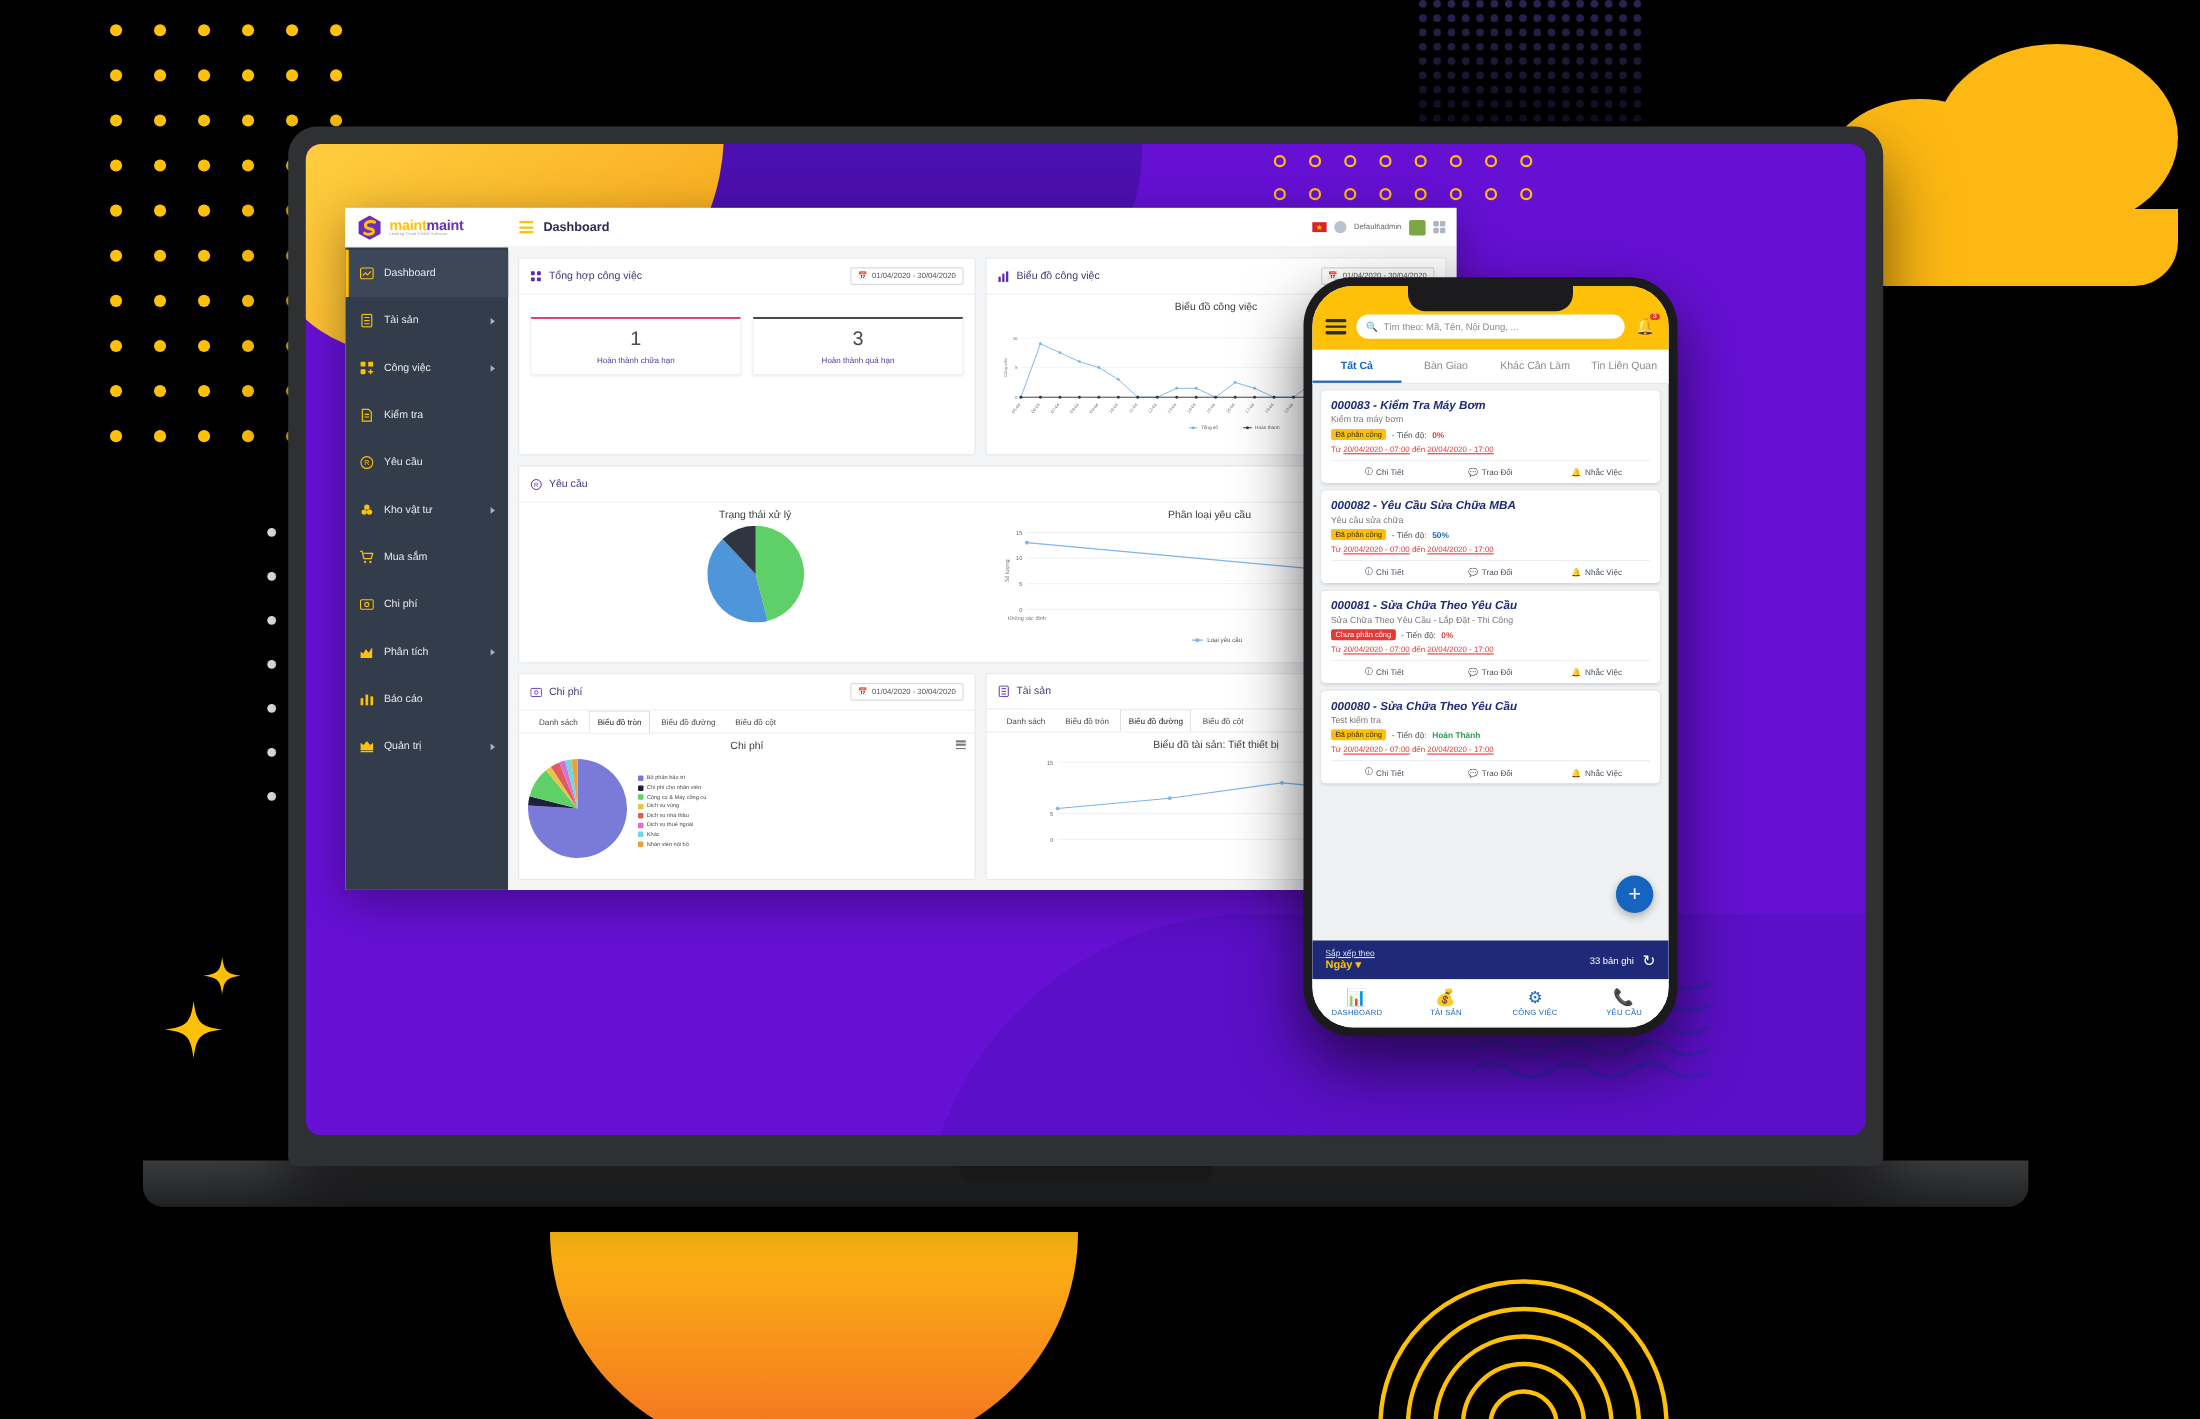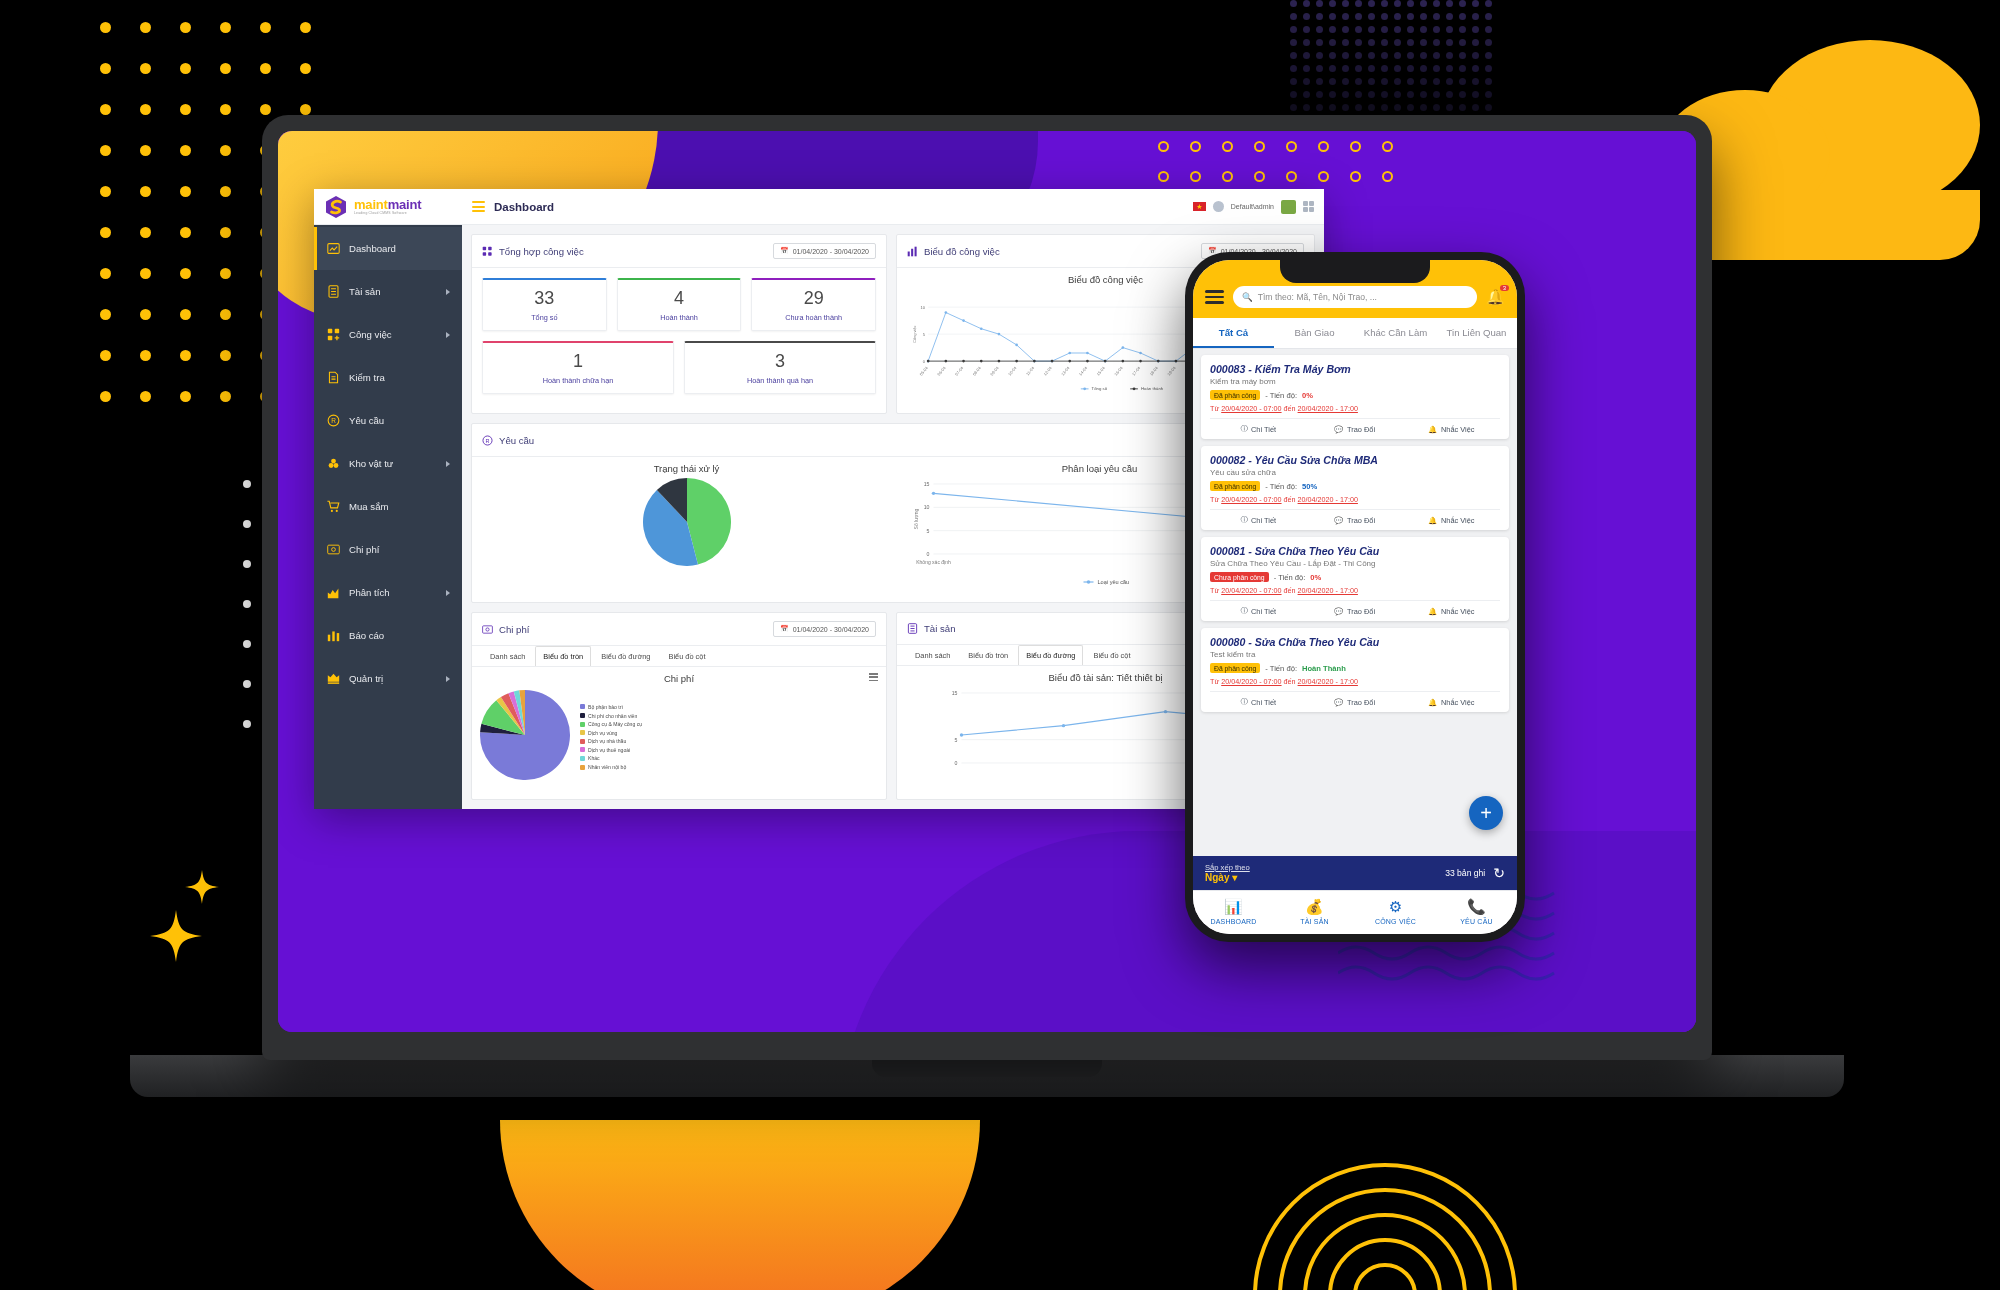--- a/index.html
+++ b/index.html
@@ -712,34 +712,20 @@
                         </svg>
                     </span>
                     <span class="card-title">Tổng hợp công việc</span>
                     <span class="daterange">
                       <span class="cal">📅</span>
                       <span>01/04/2020 - 30/04/2020</span>
                     </span>
                   </div>
                   <div class="card-sep"></div>
                   <div class="card-body">
-                    <div class="tiles" id="tiles1">
-                        <div class="tile" style="border-top-color: rgb(47, 126, 216);">
-                          <div class="val">33</div>
-                          <div class="lbl">Tổng số</div>
-                        </div>
-                        <div class="tile" style="border-top-color: rgb(60, 180, 75);">
-                          <div class="val">4</div>
-                          <div class="lbl">Hoàn thành</div>
-                        </div>
-                        <div class="tile" style="border-top-color: rgb(143, 31, 190);">
-                          <div class="val">29</div>
-                          <div class="lbl">Chưa hoàn thành</div>
-                        </div>
-                      </div>
                     <div class="tiles2" id="tiles2">
                         <div class="tile" style="border-top-color: rgb(224, 67, 108);">
                           <div class="val">1</div>
                           <div class="lbl">Hoàn thành chữa hạn</div>
                         </div>
                         <div class="tile" style="border-top-color: rgb(74, 74, 74);">
                           <div class="val">3</div>
                           <div class="lbl">Hoàn thành quá hạn</div>
                         </div>
                       </div>
@@ -1047,21 +1033,21 @@
         <div class="phone-notch"></div>
 
         <div class="ph-top">
           <div class="ph-burger">
               <span></span>
               <span></span>
               <span></span>
             </div>
           <div class="ph-search">
             <span>🔍</span>
-            <span>Tìm theo: Mã, Tên, Nội Trao, ...</span>
+            <span>Tìm theo: Mã, Tên, Nội Dung, ...</span>
           </div>
           <div class="ph-bell">🔔
             <span class="ph-badge">3</span>
           </div>
         </div>
 
         <div class="ph-tabs" id="ph-tabs">
             <div class="ph-tab active">Tất Cả</div>
             <div class="ph-tab">Bàn Giao</div>
             <div class="ph-tab">Khác Cần Làm</div>

